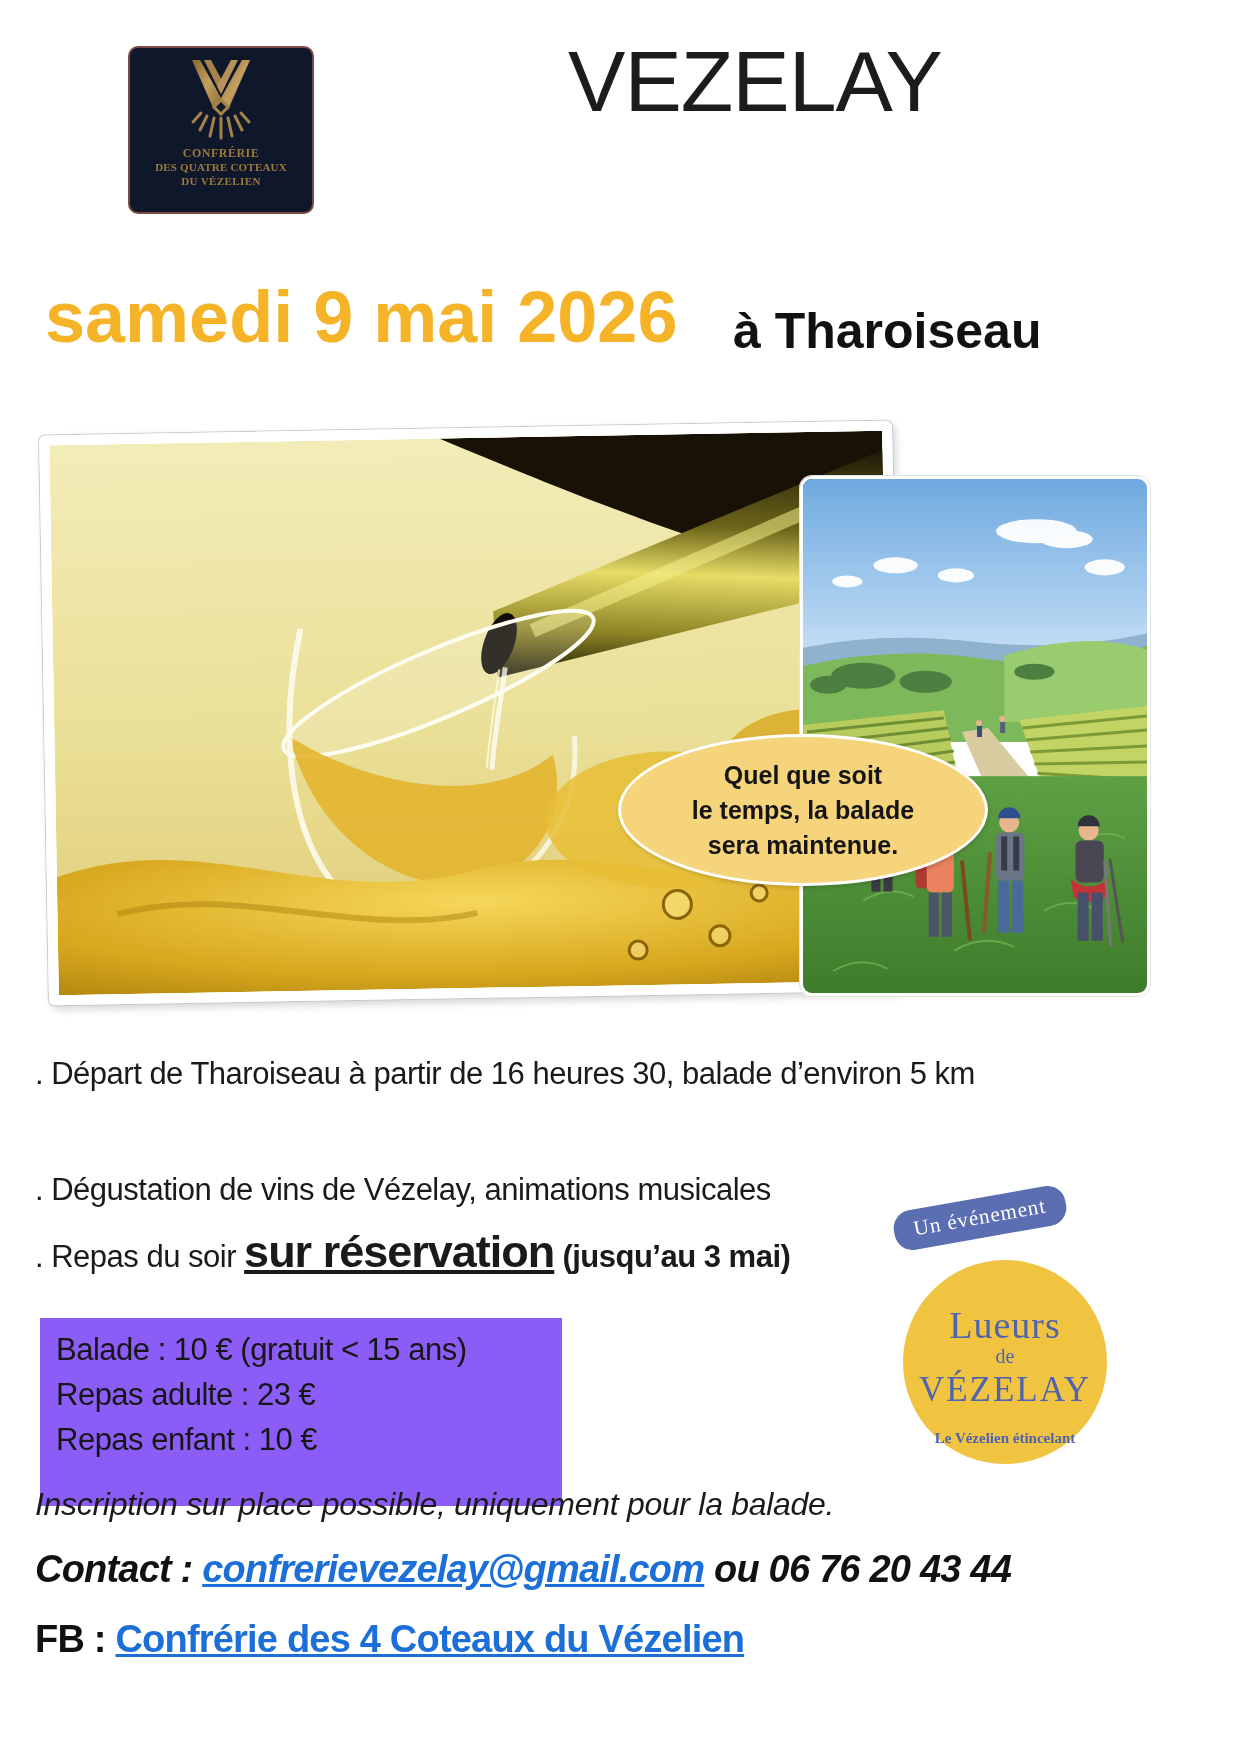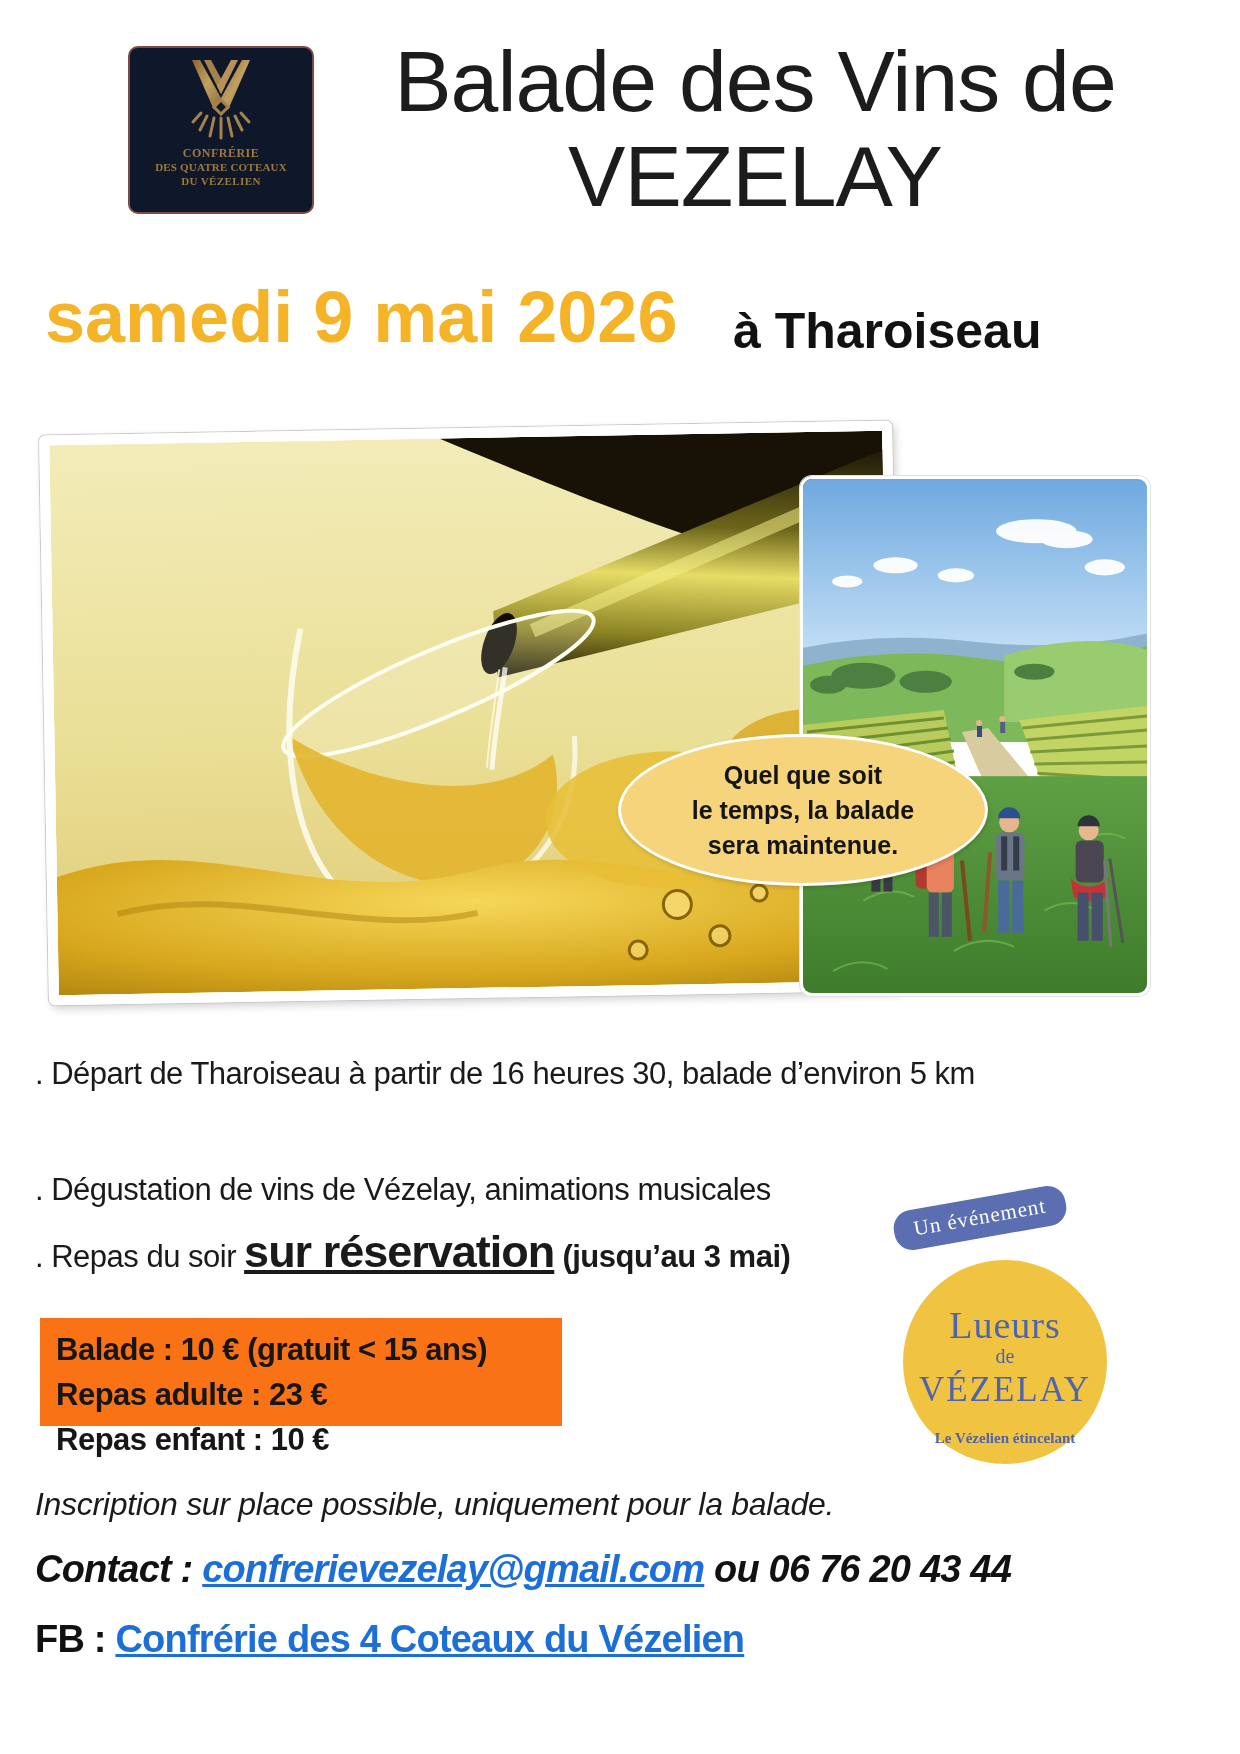--- a/index.html
+++ b/index.html
@@ -37,22 +37,22 @@
     display:flex;flex-direction:column;align-items:center;justify-content:center;
     box-shadow:1px 2px 4px rgba(0,0,0,.15);}
   .bubble div{font-size:25px;font-weight:bold;color:#151515;line-height:35px;}
   
   .bullet{position:absolute;left:35px;width:1190px;font-size:31px;letter-spacing:-.5px;color:#1a1a1a;}
   .b1{top:1056px}.b2{top:1114px}.b3{top:1172px}
   .meal{position:absolute;left:35px;top:1226px;font-size:31px;letter-spacing:-.5px;color:#1a1a1a;}
   .meal .big{font-size:45px;font-weight:bold;text-decoration:underline;letter-spacing:-1px;}
   .meal .paren{font-size:31px;font-weight:bold;}
   
-  .price-box{position:absolute;left:40px;top:1318px;width:522px;height:108px;background:#f97316;
-    box-sizing:border-box;padding:9px 0 0 16px;font-weight:bold;}
+  .price-box{position:absolute;left:40px;top:1318px;width:522px;height:188px;background:#8b5cf6;
+    box-sizing:border-box;padding:9px 0 0 16px;}
   .price-box div{font-size:31px;letter-spacing:-.5px;line-height:45px;color:#161616;}
   
   .badge-circle{position:absolute;left:903px;top:1260px;width:204px;height:204px;border-radius:50%;
     background:#F0C441;z-index:1;display:flex;flex-direction:column;align-items:center;justify-content:center;
     color:#4F63AE;font-family:"Liberation Serif",serif;text-align:center;}
   .badge-circle .lu{font-size:38px;letter-spacing:1px;margin-top:26px;}
   .badge-circle .de{font-size:20px;margin:-2px 0 0 0;}
   .badge-circle .vz{font-size:35px;letter-spacing:2px;margin-top:2px;}
   .badge-circle .sub{font-size:15px;font-weight:bold;margin-top:20px;}
   .badge-banner{position:absolute;left:893px;top:1198px;z-index:2;transform:rotate(-10deg);
@@ -95,21 +95,20 @@
       </g>
     </svg>
     <div class="logo-text">
       <div class="l1">CONFRÉRIE</div>
       <div class="l2">DES QUATRE COTEAUX</div>
       <div class="l3">DU VÉZELIEN</div>
     </div>
   </div>
 
   <div class="title">
-    <div>Balade des Vins de</div>
     <div>VEZELAY</div>
   </div>
 
   <div class="date-text">samedi 9 mai 2026</div>
   <div class="location-text">à Tharoiseau</div>
 
   <div class="wine-photo">
     <svg viewBox="0 0 833 550" preserveAspectRatio="none">
       <defs>
         <linearGradient id="wbg" x1="0" y1="0" x2="0" y2="1">

